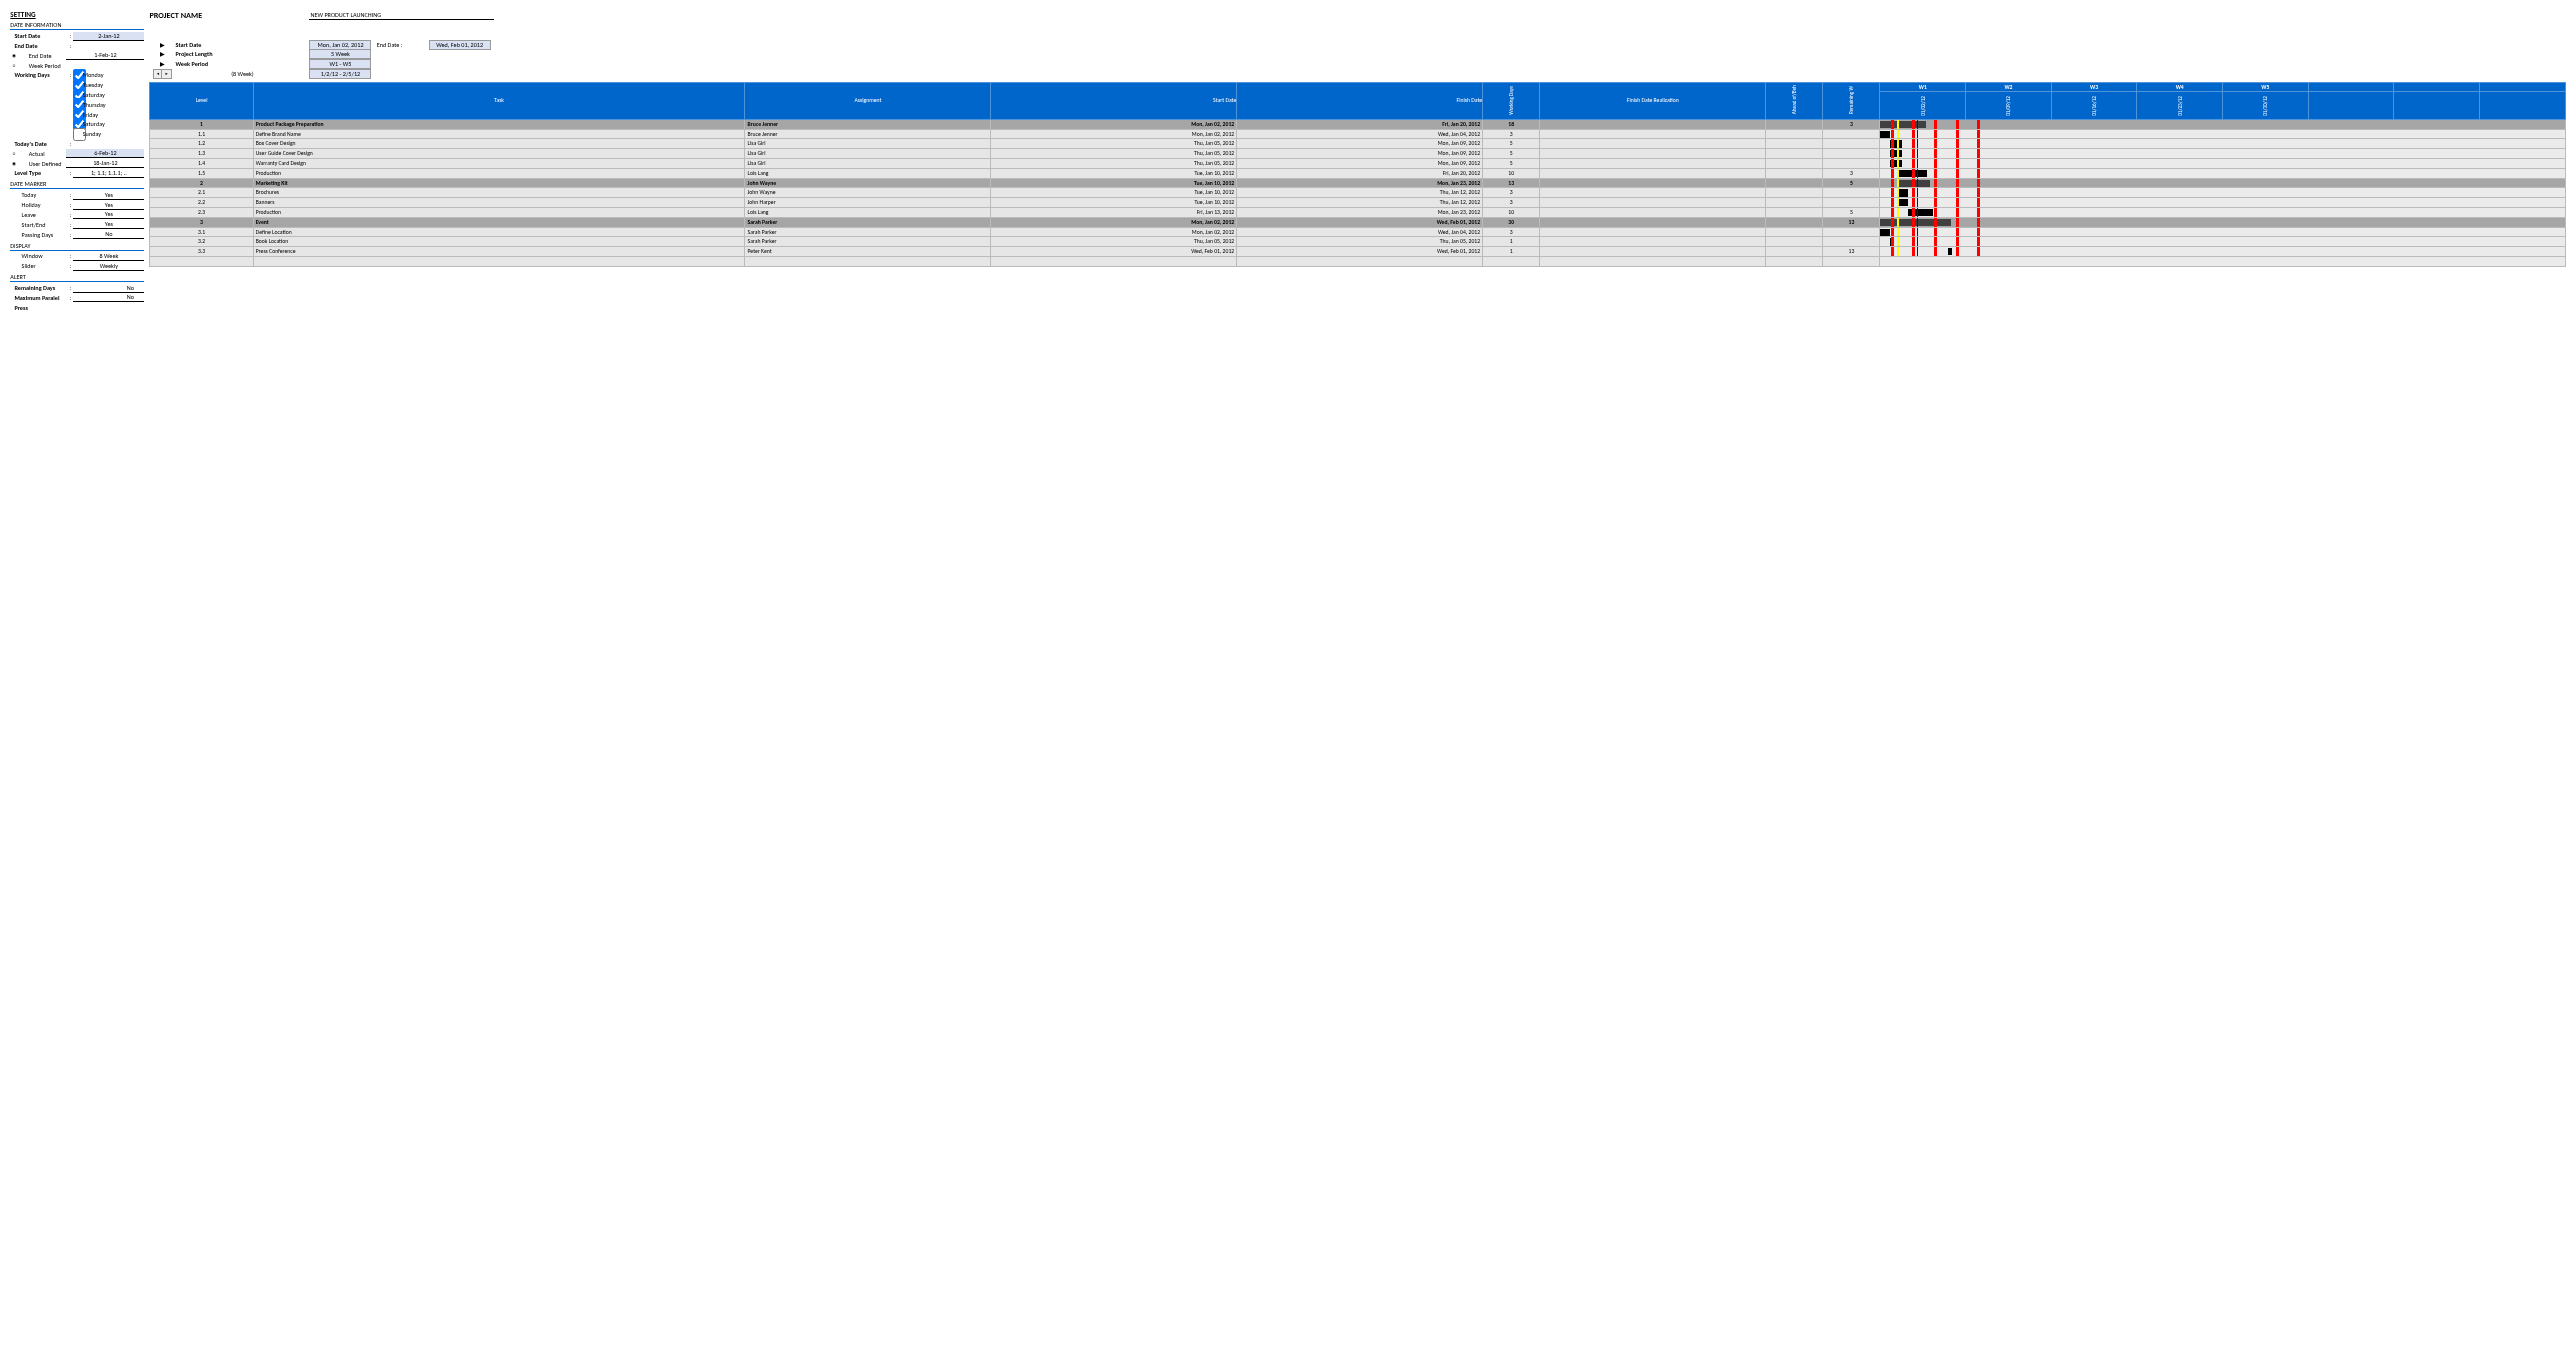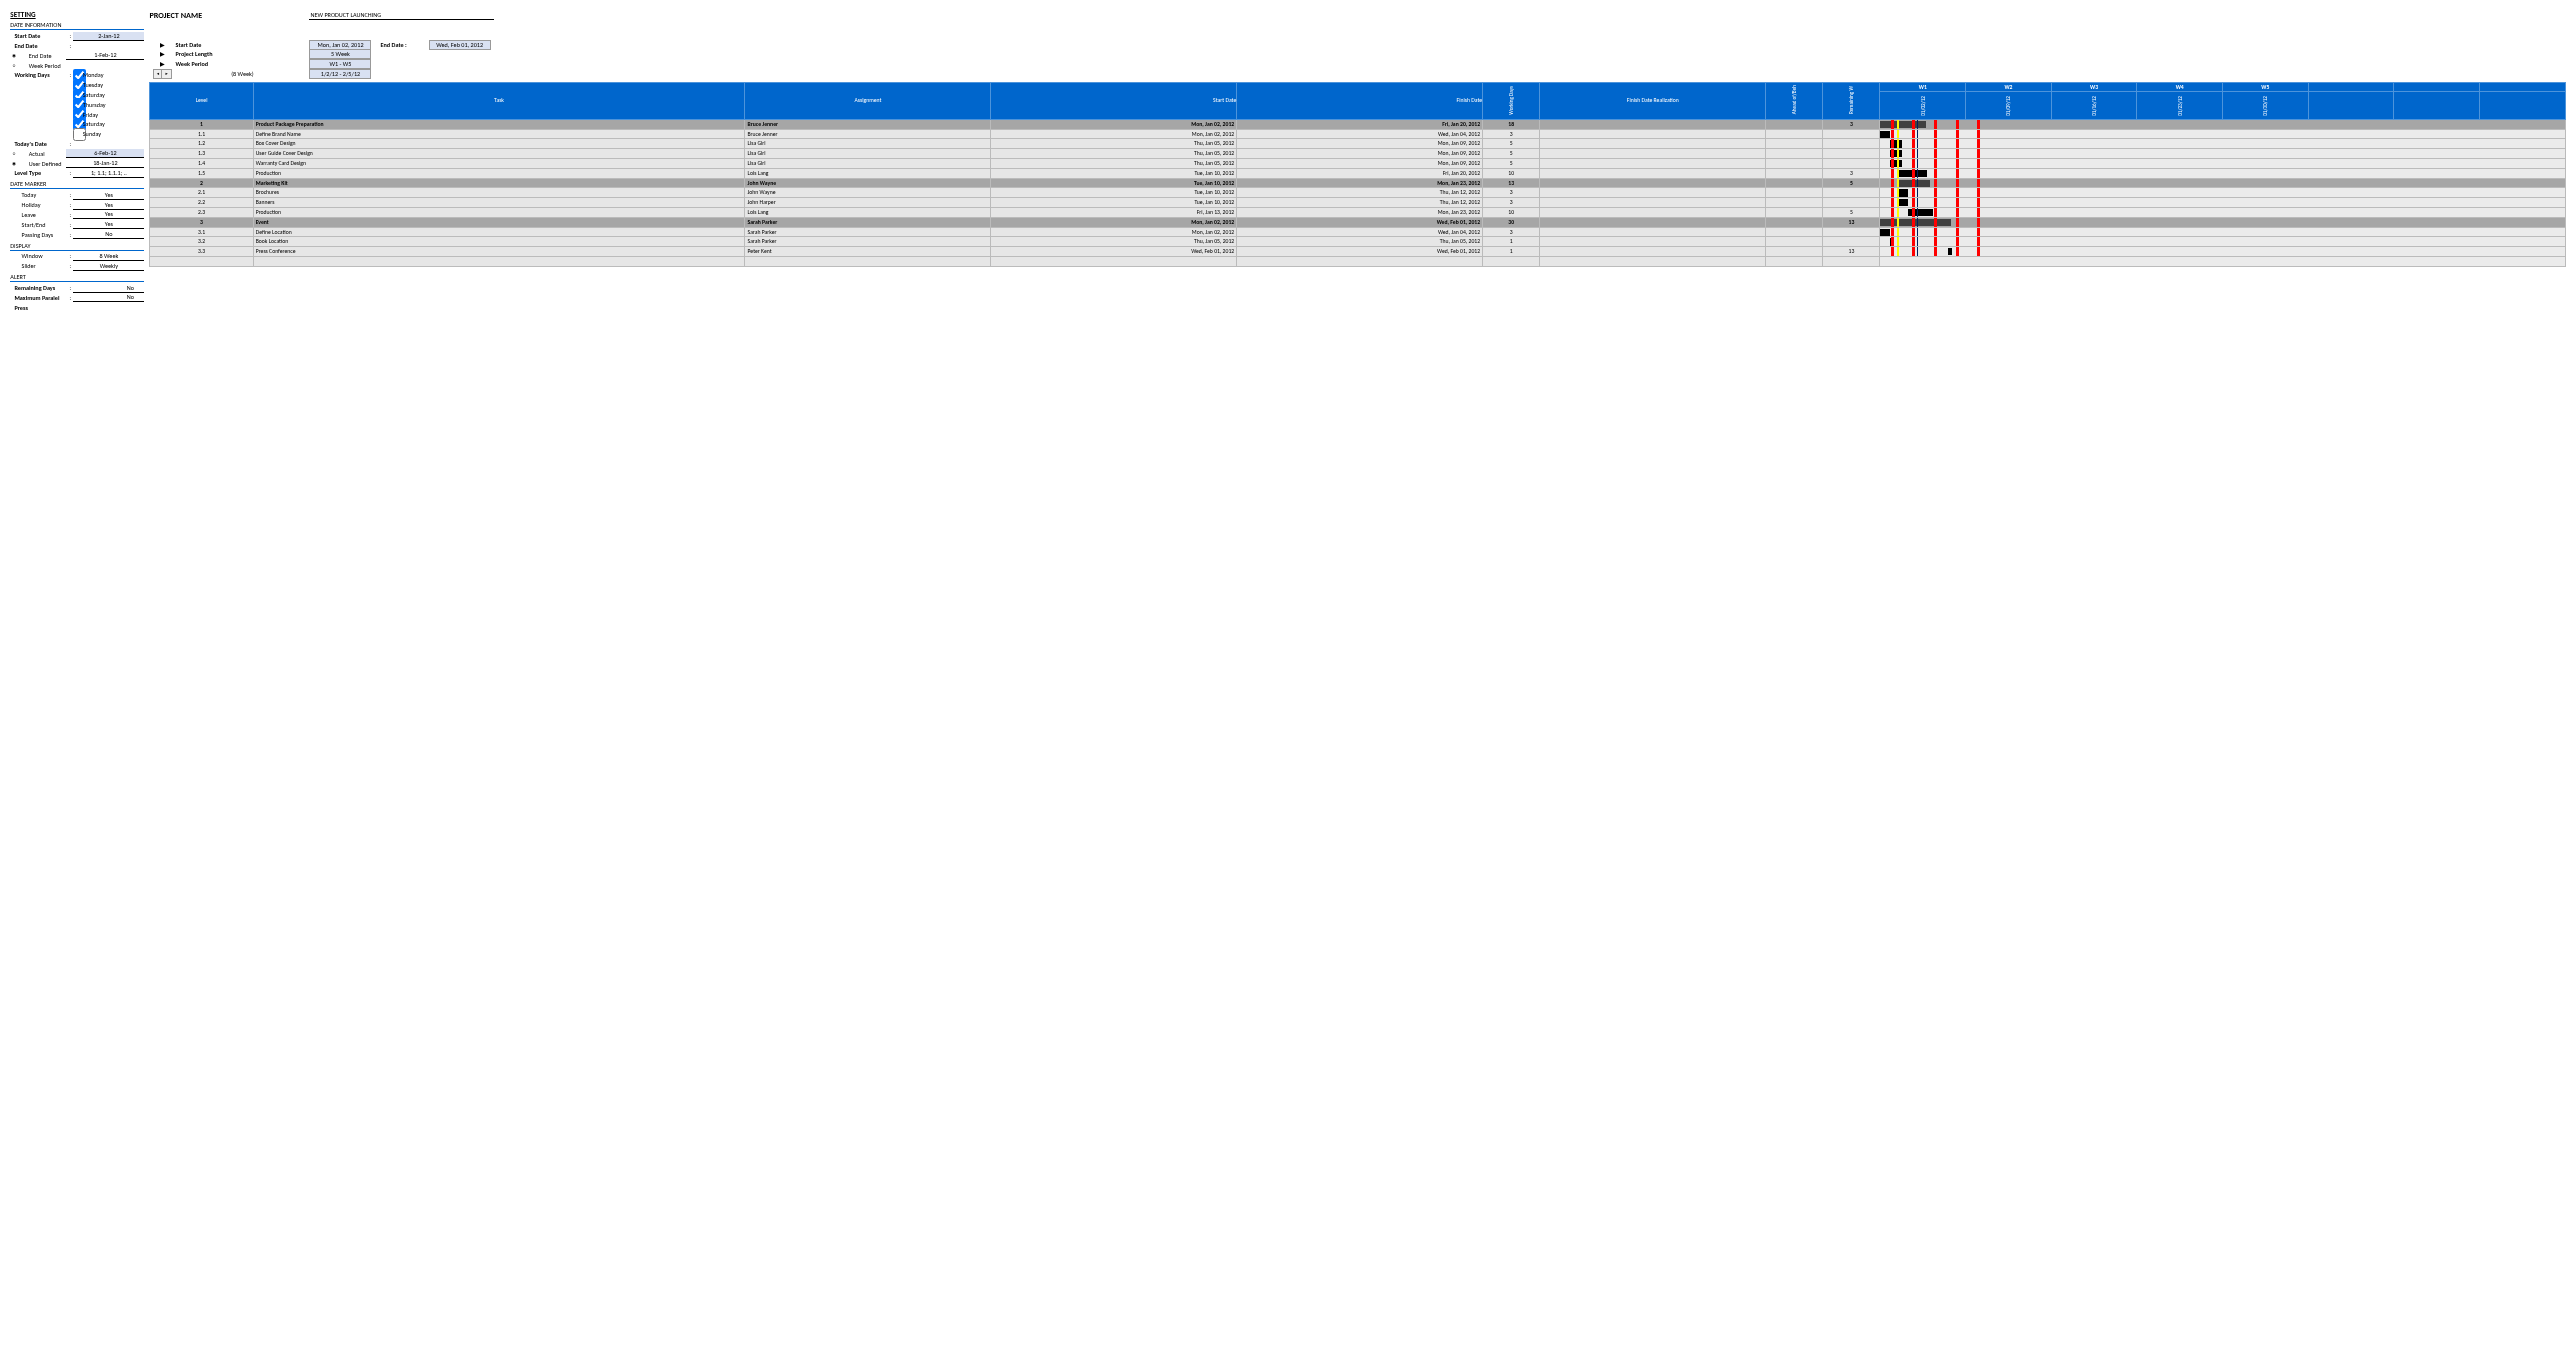--- a/index.html
+++ b/index.html
@@ -22,21 +22,21 @@
 .proj-header { margin-bottom: 3px; }
 .proj-row { display: flex; align-items: center; height: 9.8px; }
 .proj-lbl { width: 160px; font-weight: bold; font-size: 6.7px; }
 .proj-val { width: 185px; border-bottom: 0.5px solid #000; padding-left: 1px; }
 .proj-big { font-size: 8.2px; }
 
 .meta-row { display: flex; align-items: center; height: 9.8px; }
 .meta-arrow { width: 26px; text-align: center; }
 .meta-lbl { width: 134px; font-weight: bold; }
 .meta-val { width: 62px; border: 0.5px solid #999; background: #d9e1f2; text-align: center; margin-right: 5.2px; }
-.meta-lbl2 { width: 52px; font-weight: bold; text-align: right; padding-right: 22px;}
+.meta-lbl2 { width: 52px; font-weight: normal; text-align: left; padding-right: 22px;}
 .scroll-btns { display: inline-flex; border: 0.5px solid #999; }
 .scroll-btn { width: 8.2px; height: 8.2px; background: #eee; text-align: center; line-height: 7.2px; font-size: 4.6px; cursor: pointer; border-right:0.5px solid #999;}
 .scroll-btn:last-child{border-right:none;}
 
 .gantt-table { border-collapse: collapse; width: 100%; font-size: 5.7px; table-layout: fixed; }
 .gantt-table th { background: #0066cc; color: #fff; font-weight: normal; border: 0.5px solid #4d94db; height: 37px; position: relative; }
 .gantt-table td { border: 0.5px solid #bbb; height: 9.8px; padding: 0 2.1px; background: #e6e6e6; overflow: hidden; white-space: nowrap; }
 .gantt-table tr.parent td { background: #a6a6a6; font-weight: bold; }
 .vert-text { writing-mode: vertical-rl; transform: rotate(180deg); white-space: nowrap; font-size: 5.2px; display:inline-block; }
 .week-head { font-weight: bold; }

